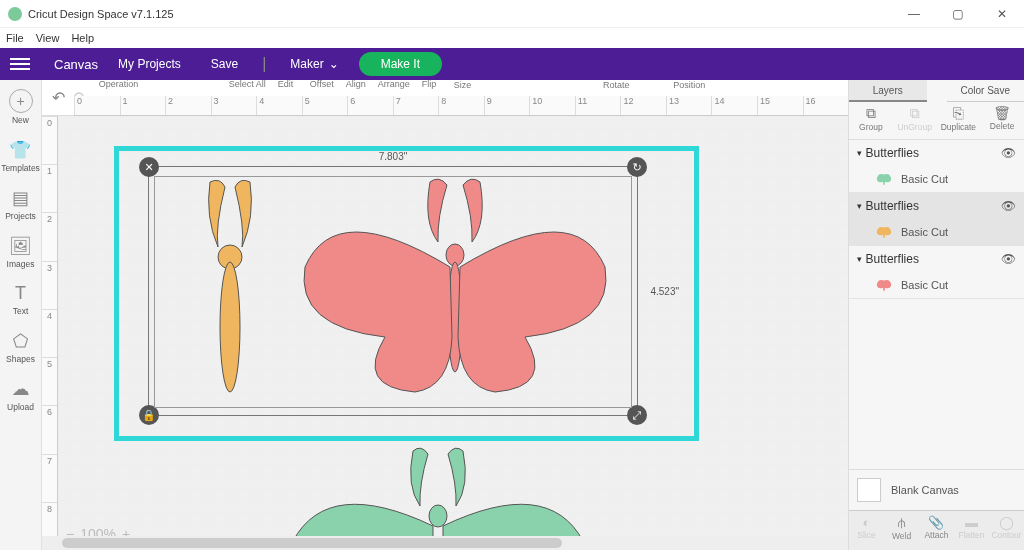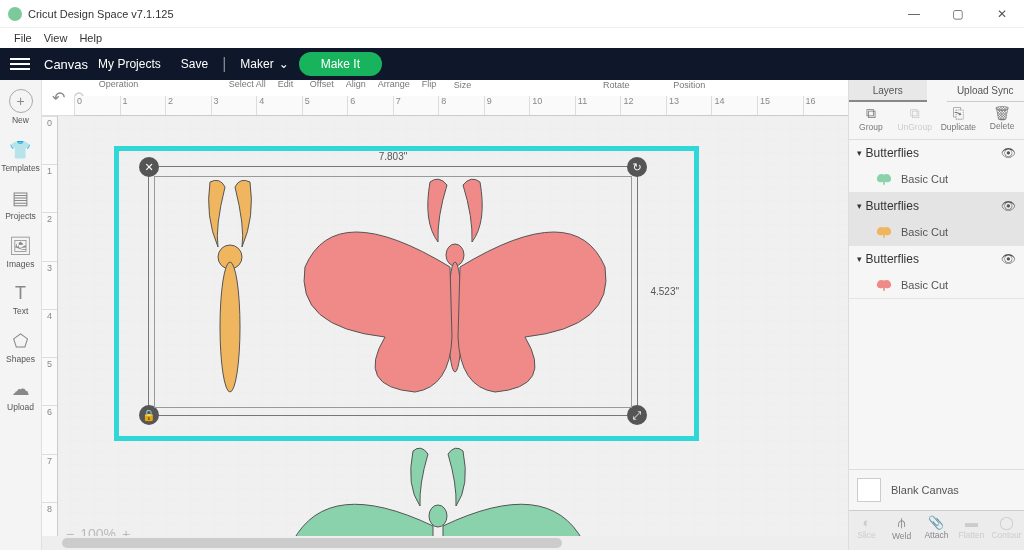--- a/index.html
+++ b/index.html
@@ -5,25 +5,25 @@
 * { box-sizing: border-box; margin: 0; padding: 0; font-family: "Segoe UI", Arial, sans-serif; }
 html, body { width: 1024px; height: 550px; overflow: hidden; background: #fff; }
 
 
 .titlebar { height: 28px; display: flex; align-items: center; padding-left: 8px; background: #fff; border-bottom: 1px solid #eee; }
 .titlebar .logo { width: 14px; height: 14px; background: #7cc99a; border-radius: 50%; margin-right: 6px; }
 .titlebar .title { font-size: 11px; color: #333; flex: 1; }
 .titlebar .winbtn { width: 44px; height: 28px; display: flex; align-items: center; justify-content: center; font-size: 12px; color: #555; }
 
 
-.menubar { height: 20px; display: flex; align-items: center; padding-left: 14px; background: #fff; }
+.menubar { height: 20px; display: flex; align-items: center; padding-left: 6px; background: #fff; }
 .menubar span { font-size: 11px; color: #333; margin-right: 12px; }
 
 
-.appbar { height: 32px; background: #0f172a; display: flex; align-items: center; color: #fff; padding: 0 10px; }
+.appbar { height: 32px; background: #4c1d95; display: flex; align-items: center; color: #fff; padding: 0 10px; gap: 10px; }
 .appbar .menu-icon { width: 20px; display: flex; flex-direction: column; gap: 3px; margin-right: 14px; }
 .appbar .menu-icon div { height: 2px; background: #fff; }
 .appbar .canvas-label { font-size: 13px; }
 .appbar .project-title { flex: 1; text-align: center; font-size: 13px; }
 .appbar .link { font-size: 12px; margin: 0 10px; }
 .appbar .divider { color: #888; margin: 0 4px; }
 .appbar .maker { font-size: 12px; margin: 0 10px; display: flex; align-items: center; gap: 5px; }
 .makeit { background: #17b45d; color: #fff; border-radius: 14px; padding: 5px 22px; font-size: 12px; }
 
 
@@ -283,21 +283,21 @@
   </div>
 </div>
 
 <div class="scroll-h">
     <div class="thumb"></div>
   </div>
 
 <div class="rightpanel">
   <div class="rp-tabs">
     <div class="active">Layers</div>
-    <div>Upload Sync</div>
+    <div>Color Save</div>
   </div>
   <div class="rp-actions">
     <div class="a"><span class="ic">⧉</span><span>Group</span></div>
     <div class="a disabled"><span class="ic">⧉</span><span>UnGroup</span></div>
     <div class="a"><span class="ic">⎘</span><span>Duplicate</span></div>
     <div class="a"><span class="ic">🗑</span><span>Delete</span></div>
   </div>
   <div id="layers">
       <div class="layer-group">
       <div class="layer-hdr">

